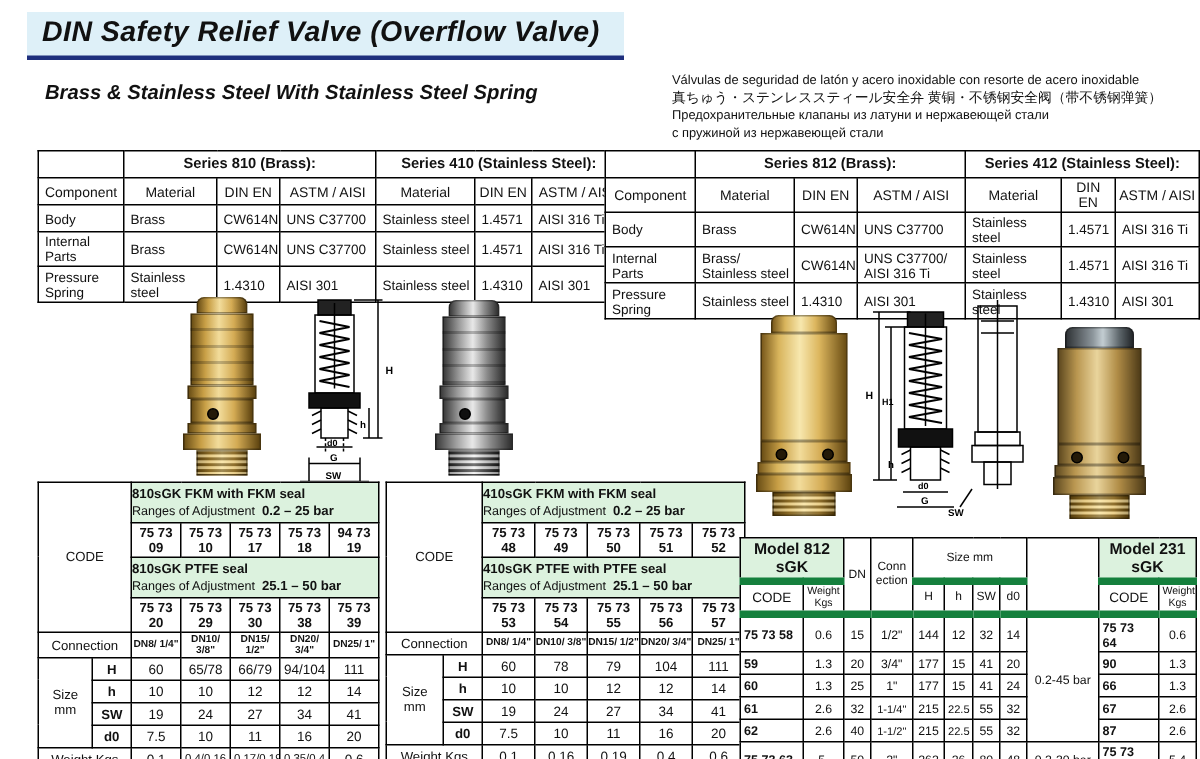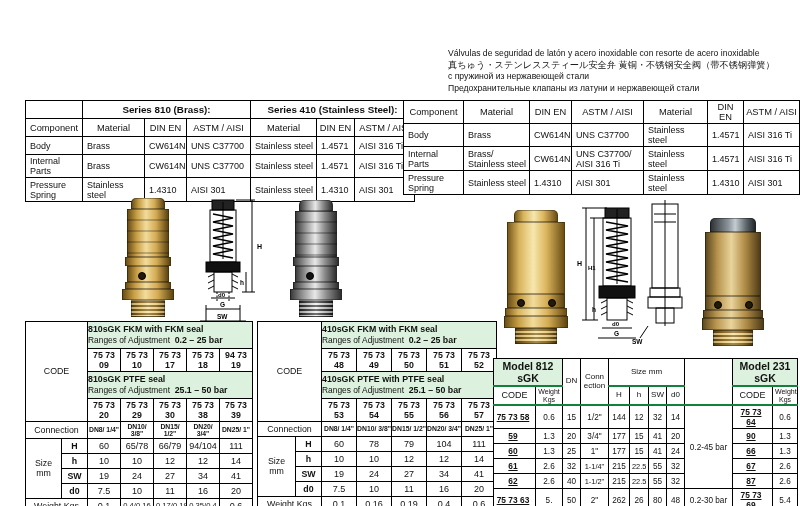--- a/index.html
+++ b/index.html
@@ -24,25 +24,25 @@
   
   .bt td{height:12px;}
   .bt td.green{background:#dcf2de;text-align:left;padding:2px 0;font-size:8.4px;line-height:1.25;}
   .bt td.code{font-weight:bold;font-size:8.8px;}
   .bt td.conn{font-size:6.8px;font-weight:bold;padding:1px 0;}
   .bt td.lab{font-size:8.8px;}
   .bt td.sub{font-weight:bold;font-size:8.8px;}
   .bt b{font-size:8.8px;}
   
   .mt td{font-size:8.4px;height:12px;border:none;border-left:1px solid #000;border-right:1px solid #000;}
-  .mt td.bb{border-bottom:2px solid #15803d;}
+  .mt td.bb{border-bottom:5px solid #15803d;}
   .mt td.bt2{border-top:1px solid #000;}
   .mt td.green{background:#dcf2de;font-weight:bold;font-size:10.5px;}
   .mt td.hd{font-size:8px;line-height:1.1;}
-  .mt td.coderight{text-align:center;padding-right:5px;font-weight:bold;font-size:8.4px;text-decoration:underline;}
+  .mt td.coderight{text-align:left;padding-right:5px;font-weight:bold;font-size:8.4px;}
   .mt td.num{font-size:8.2px;}
   .footnote{position:absolute;left:492px;top:469px;font-size:8.6px;letter-spacing:.2px;}
   
   .valve{position:absolute;display:flex;flex-direction:column;align-items:center;}
   .valve div{border:1px solid rgba(0,0,0,.35);box-sizing:border-box;}
   .brass{background:linear-gradient(90deg,#6b4f16,#c89f46 22%,#f2dc9b 45%,#d4ab54 70%,#5e4410);}
   .brass2{background:linear-gradient(90deg,#7a5a1c,#d8b45c 20%,#f7e7ae 45%,#dcb65e 68%,#6b4e14);}
   .steel{background:linear-gradient(90deg,#3c3c3c,#9a9a9a 25%,#e8e8e8 48%,#8a8a8a 72%,#2f2f2f);}
   .bronze{background:linear-gradient(90deg,#5f4a20,#b99650 22%,#e9d49c 47%,#b08c46 72%,#4f3c18);}
   .darkcap{background:linear-gradient(90deg,#2f3336,#8d969c 40%,#c3cdd2 55%,#5d666b 80%,#23272a);}
@@ -56,26 +56,28 @@
   .threadS{background-image:repeating-linear-gradient(180deg,rgba(0,0,0,.5) 0 2px,rgba(255,255,255,.5) 2px 4px),
           linear-gradient(90deg,#3c3c3c,#9a9a9a 25%,#e8e8e8 50%,#8a8a8a 75%,#2f2f2f);}
   .hole{position:absolute;width:6px;height:6px;border-radius:50%;background:#241a08;border:1px solid #000;}
   svg text{font-family:"Liberation Sans",sans-serif;}
 </style>
 </head>
 <body>
 
 <div class="page">
 
+  <div class="title">DIN  Safety Relief Valve  (Overflow Valve)</div>
+  <div class="subtitle">Brass &amp; Stainless Steel With Stainless Steel Spring</div>
 
   <div class="desc">
     <div>Válvulas de seguridad de latón y acero inoxidable con  resorte de acero inoxidable</div>
     <div class="ja">真ちゅう・ステンレススティール安全弁 黄铜・不锈钢安全阀（带不锈钢弹簧）</div>
+    <div>Предохранительные клапаны  из латуни и нержавеющей стали</div>
     <div>с пружиной из нержавеющей стали</div>
-    <div>Предохранительные клапаны  из латуни и нержавеющей стали</div>
   </div>
 
   <table class="t mat" style="left:25px;top:100px;width:372px;">
     <colgroup>
         <col style="width:57px">
         <col style="width:62px">
         <col style="width:42px">
         <col style="width:64px">
         <col style="width:66px">
         <col style="width:38px">
@@ -130,20 +132,25 @@
     <colgroup>
         <col style="width:60px">
         <col style="width:66px">
         <col style="width:42px">
         <col style="width:72px">
         <col style="width:64px">
         <col style="width:36px">
         <col style="width:56px">
       </colgroup>
     <tbody>
+        <tr>
+      <td></td>
+      <td class="grp" colspan="3">Series 812 (Brass):</td>
+      <td class="grp" colspan="3">Series 412 (Stainless Steel):</td>
+    </tr>
     <tr>
       <td class="hd">Component</td>
       <td class="hd">Material</td>
       <td class="hd">DIN EN</td>
       <td class="hd">ASTM / AISI</td>
       <td class="hd">Material</td>
       <td class="hd">DIN EN</td>
       <td class="hd">ASTM / AISI</td>
     </tr>
     <tr>

